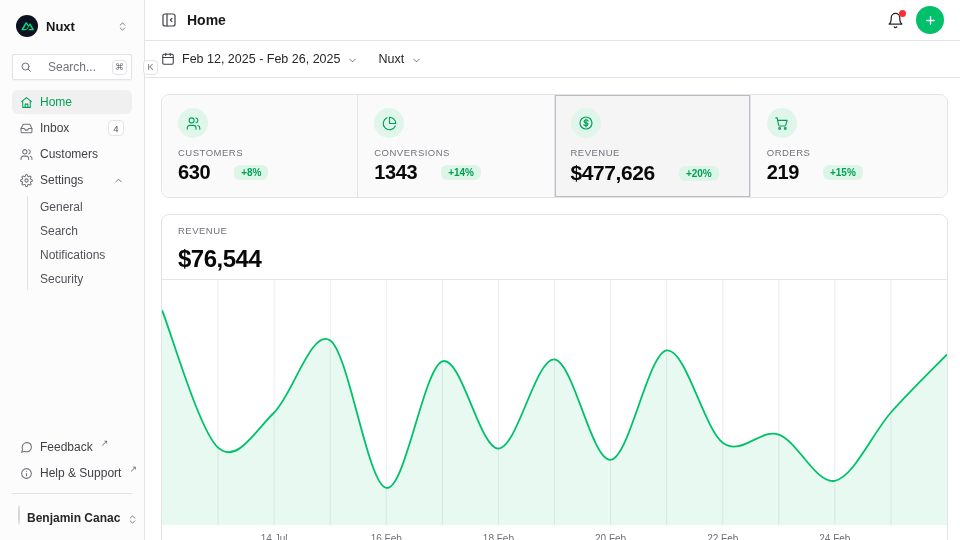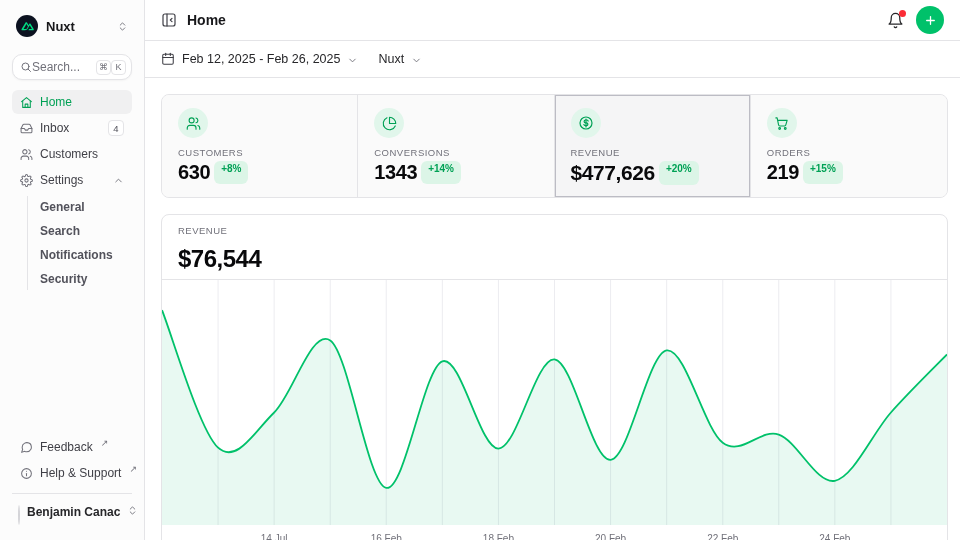--- a/index.html
+++ b/index.html
@@ -6,36 +6,36 @@
   html,body{width:960px;height:540px;overflow:hidden}
   body{font-family:"Liberation Sans",sans-serif;background:#fff;color:#18181b;display:flex;font-size:13px}
   svg{display:block}
 
   
   .sidebar{width:145px;min-width:145px;background:#fcfcfc;border-right:1px solid #e4e4e7;display:flex;flex-direction:column;padding:12px;height:540px}
   .ws-row{display:flex;align-items:center;gap:8px;padding:3px 4px;border-radius:6px;cursor:pointer}
   .ws-logo{width:22px;height:22px;border-radius:50%;background:#0c1220;display:flex;align-items:center;justify-content:center}
   .ws-name{font-size:13px;font-weight:700;color:#18181b;flex:1}
   .muted-icon{color:#71717a}
-  .search-box{margin:14px 0 10px;display:flex;align-items:center;gap:0;height:26px;padding:0 5px 0 7px;border:1px solid #e4e4e7;border-radius:10px;background:#fff;box-shadow:0 1px 2px rgba(0,0,0,.04);cursor:pointer}
+  .search-box{margin:14px 0 10px;display:flex;align-items:center;gap:16px;height:26px;padding:0 5px 0 7px;border:1px solid #e4e4e7;border-radius:2px;background:#fff;box-shadow:0 1px 2px rgba(0,0,0,.04);cursor:pointer}
   .search-ph{flex:1;font-size:12px;color:#71717a}
   .kbd{display:inline-flex;align-items:center;justify-content:center;min-width:15px;height:15px;padding:0 2px;border:1px solid #e4e4e7;border-radius:4px;background:#fff;font-size:9px;color:#71717a}
   .nav{display:flex;flex-direction:column;gap:2px}
   .nav-item{display:flex;align-items:center;gap:7px;height:24px;padding:0 8px;border-radius:6px;font-size:12px;font-weight:500;color:#3f3f46;cursor:pointer;white-space:nowrap}
   .nav-item .nico{color:#71717a;display:flex}
   .nav-item.active{background:#f0f0f1;color:#00a155}
   .nav-item.active .nico{color:#00a155}
   .nav-item .trail{margin-left:auto;display:flex;align-items:center}
   .count-badge{display:inline-flex;align-items:center;justify-content:center;min-width:16px;height:16px;border:1px solid #e4e4e7;border-radius:4px;background:#fff;font-size:9.5px;color:#52525b}
   .subnav{margin:2px 0 2px 15px;border-left:1px solid #e4e4e7;display:flex;flex-direction:column;gap:2px;padding-left:4px}
-  .subnav .nav-item{height:22px;font-weight:700;color:#52525b;padding:0 8px}
+  .subnav .nav-item{height:22px;font-weight:400;color:#52525b;padding:0 8px}
   .sb-spacer{flex:1}
   .ext{font-size:9px;color:#71717a;margin-left:1px;position:relative;top:-4px}
   .user-row{border-top:1px solid #e4e4e7;margin-top:8px;padding-top:8px}
-  .user-btn{display:flex;align-items:flex-start;gap:7px;padding:3px 6px;border-radius:6px;cursor:pointer}
+  .user-btn{display:flex;align-items:flex-end;gap:7px;padding:3px 6px;border-radius:6px;cursor:pointer}
   .avatar{width:20px;height:20px;border-radius:50%;background:radial-gradient(circle at 50% 35%,#6b7280 0 35%,#1f2937 60%);border:1px solid #d4d4d8}
   .user-name{font-size:12px;font-weight:600;color:#27272a;flex:1;white-space:nowrap}
 
   
   .main{flex:1;display:flex;flex-direction:column;min-width:0}
   .topbar{height:41px;min-height:41px;border-bottom:1px solid #e4e4e7;display:flex;align-items:center;gap:10px;padding:0 16px}
   .page-title{font-size:14px;font-weight:700;color:#18181b}
   .topbar-right{margin-left:auto;display:flex;align-items:center;gap:12px}
   .bell-wrap{position:relative;display:flex;cursor:pointer;color:#27272a}
   .bell-dot{position:absolute;top:-2px;right:-2px;width:7px;height:7px;border-radius:50%;background:#fb2c36}
@@ -44,21 +44,21 @@
   .picker{display:flex;align-items:flex-end;gap:7px;font-size:12.5px;font-weight:500;color:#27272a;cursor:pointer}
   .content{flex:1;padding:16px 12px 0 16px;overflow:hidden}
 
   
   .stats{display:grid;grid-template-columns:repeat(4,1fr);border:1px solid #e4e4e7;border-radius:8px;overflow:hidden;background:#fafafa}
   .stat{height:102px;padding:13px 16px;background:#fafafa;border-right:1px solid #e4e4e7;cursor:pointer}
   .stat:last-child{border-right:none}
   .stat.selected{box-shadow:inset 0 0 0 1px #bcbcc4;background:#f5f5f6}
   .icon-circle{width:30px;height:30px;border-radius:50%;background:#e1f6eb;color:#00a155;display:flex;align-items:center;justify-content:center}
   .stat-label{margin-top:9px;font-size:9.5px;font-weight:500;letter-spacing:.5px;color:#71717a}
-  .stat-row{display:flex;gap:4px;margin-top:3px}
+  .stat-row{display:flex;align-items:center;gap:24px;margin-top:3px}
   .stat-value{font-size:20px;font-weight:700;letter-spacing:-.4px;color:#09090b}
   .stat.selected .stat-value{font-size:21px}
   .delta-badge{font-size:10px;font-weight:600;color:#00a155;background:#dcf5e7;border-radius:6px;padding:2px 7px}
 
   
   .chart-card{margin-top:16px;border:1px solid #e4e4e7;border-radius:8px;background:#fff;height:340px;overflow:hidden}
   .chart-head{padding:10px 16px 6px;border-bottom:1px solid #e4e4e7}
   .chart-label{font-size:9.5px;font-weight:500;letter-spacing:.5px;color:#71717a}
   .chart-total{font-size:24px;font-weight:700;letter-spacing:-.5px;color:#09090b;margin-top:9px}
   .plot{position:relative;height:245px;width:100%}

